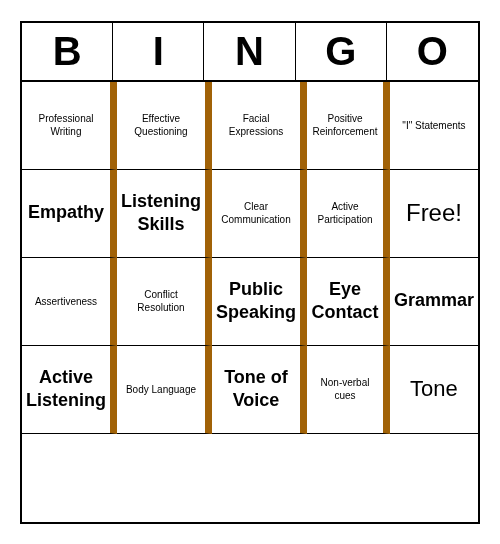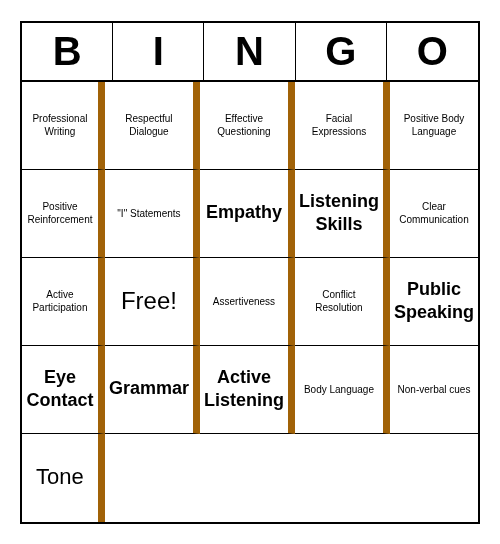--- a/index.html
+++ b/index.html
@@ -75,34 +75,33 @@
 <div class="bingo-card">
   <div class="bingo-header">
   <div class="bingo-letter">B</div>
       <div class="bingo-letter">I</div>
       <div class="bingo-letter">N</div>
       <div class="bingo-letter">G</div>
       <div class="bingo-letter">O</div>
     </div>
   <div class="bingo-grid">
   <div class="bingo-cell small-text">Professional Writing</div>
-      <div class="bingo-cell small-text">Respectful Dialogue</div>
       <div class="bingo-cell small-text">Effective Questioning</div>
       <div class="bingo-cell small-text">Facial Expressions</div>
-      <div class="bingo-cell small-text">Positive Body Language</div>
       <div class="bingo-cell small-text">Positive Reinforcement</div>
       <div class="bingo-cell small-text">"I" Statements</div>
       <div class="bingo-cell medium-text">Empathy</div>
       <div class="bingo-cell medium-text">Listening Skills</div>
       <div class="bingo-cell small-text">Clear Communication</div>
       <div class="bingo-cell small-text">Active Participation</div>
       <div class="bingo-cell free">Free!</div>
       <div class="bingo-cell small-text">Assertiveness</div>
       <div class="bingo-cell small-text">Conflict Resolution</div>
       <div class="bingo-cell medium-text">Public Speaking</div>
       <div class="bingo-cell medium-text">Eye Contact</div>
       <div class="bingo-cell medium-text">Grammar</div>
       <div class="bingo-cell medium-text">Active Listening</div>
       <div class="bingo-cell small-text">Body Language</div>
+      <div class="bingo-cell medium-text">Tone of Voice</div>
       <div class="bingo-cell small-text">Non-verbal cues</div>
       <div class="bingo-cell large-text">Tone</div>
     </div>
 </div>
 
 </body></html>

